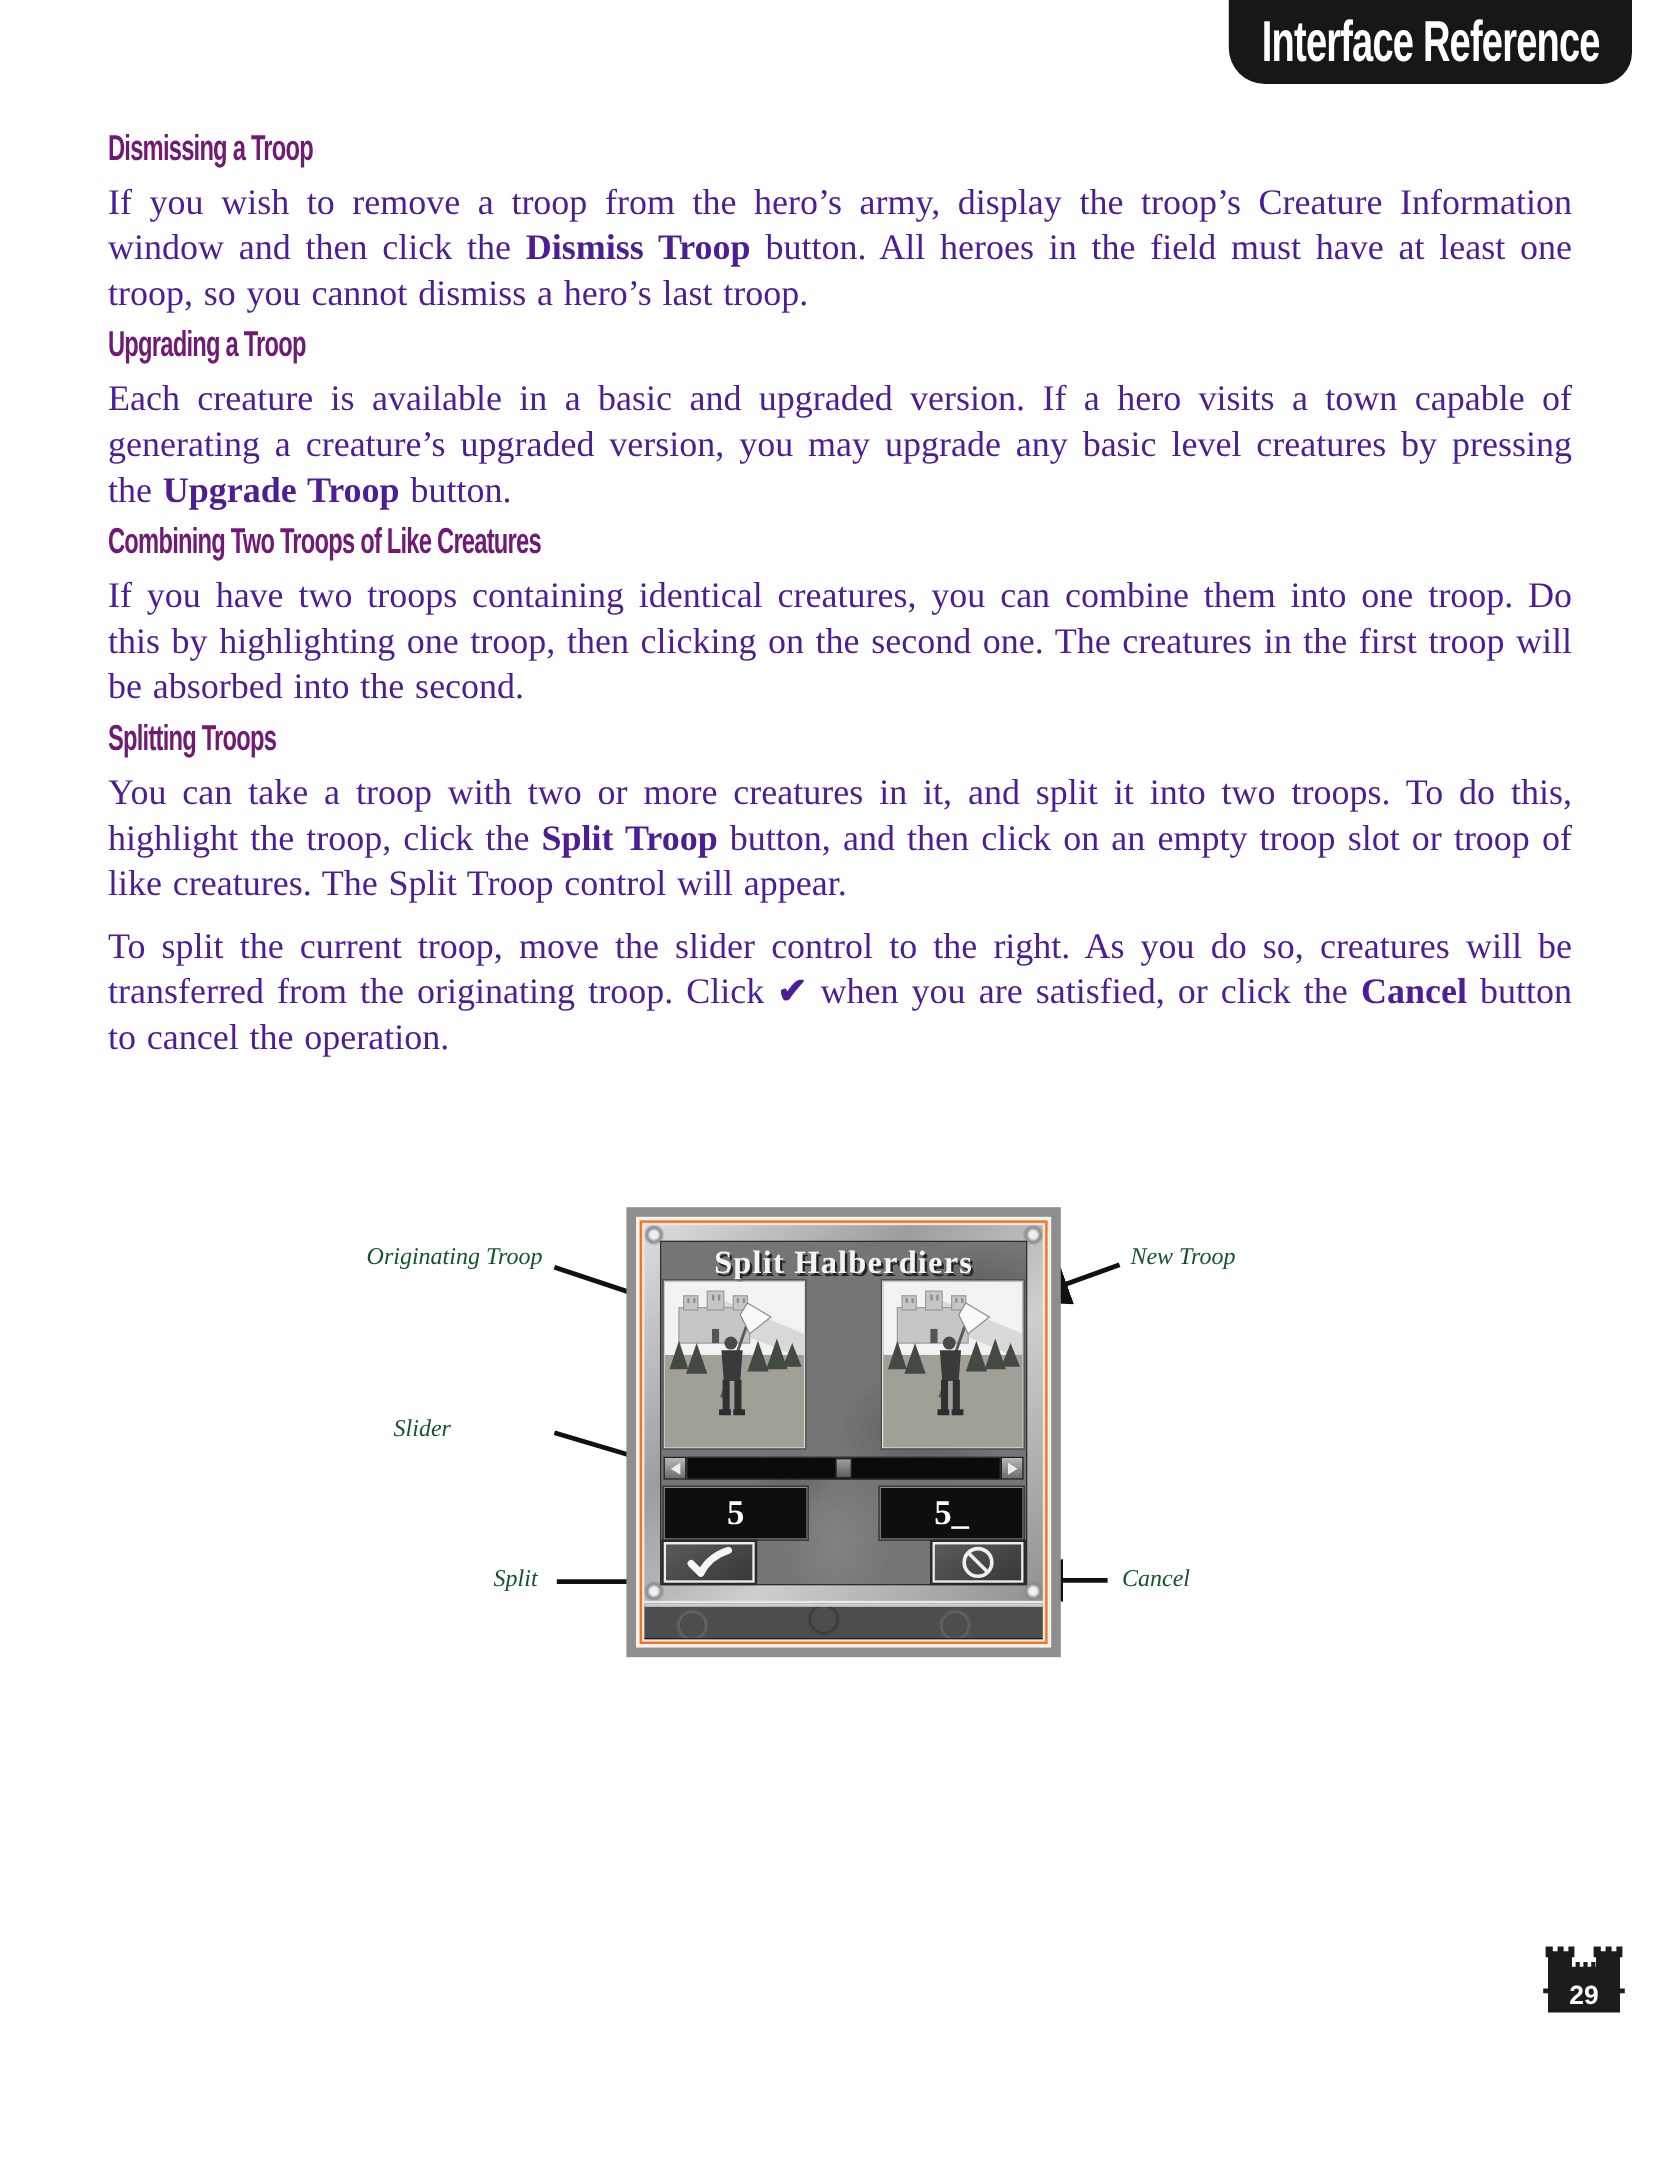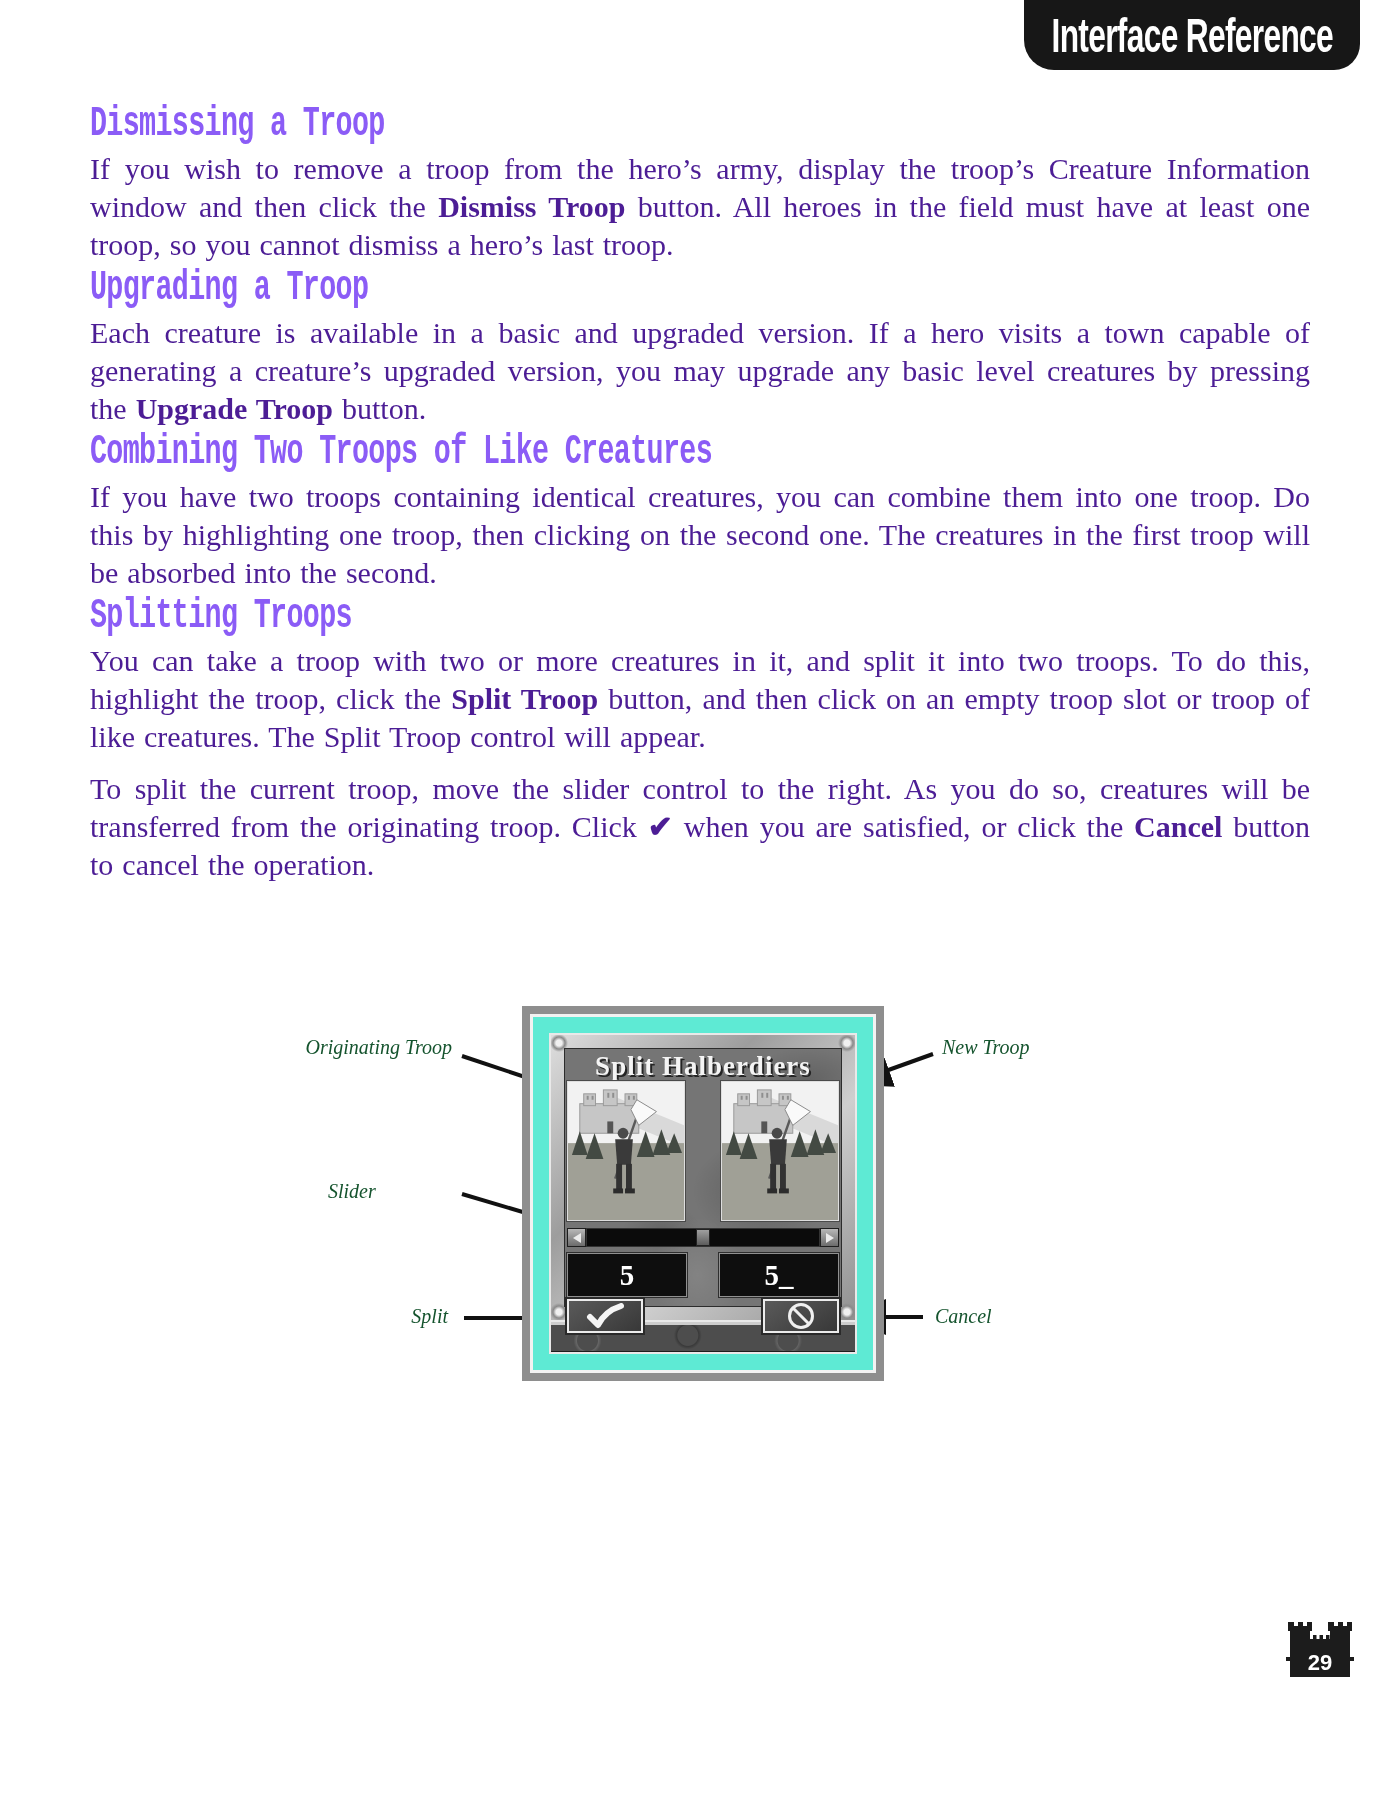--- a/index.html
+++ b/index.html
@@ -14,21 +14,21 @@
     background:#171717; border-radius:0 0 26px 30px;
     display:flex; align-items:center; justify-content:center;
   }
   .banner-text {
     color:#ffffff; font-family:"Liberation Sans", sans-serif; font-weight:bold;
     font-size:48px; white-space:nowrap; transform:scaleX(0.66); letter-spacing:-1px;
   }
 
   
   .content { position:absolute; left:90px; top:102px; width:1220px; }
-  h2 { margin:0 0 4px 0; font-family:Liberation Mono, monospace; font-size:43px; line-height:44px; color:#8b5cf6; }
+  h2 { margin:0 0 4px 0; font-family:Liberation Sans, sans-serif; font-size:30px; line-height:44px; color:#701a75; }
   h2 .hd { display:inline-block; transform:scaleX(0.66); transform-origin:0 50%; font-weight:bold; letter-spacing:-1px; white-space:nowrap; }
   .content p {
     margin:0; font-size:30px; line-height:38px; text-align:justify;
     color:#4c1d95; word-spacing:1.5px;
   }
   .section { margin:0 0 2px 0; }
   .p-gap { margin-top:14px !important; }
   .check-glyph { font-weight:bold; }
 
   
@@ -37,21 +37,21 @@
   .fig-label { position:absolute; font-style:italic; font-size:20px; color:#14532d; white-space:nowrap; }
   .lbl-orig   { top:150px; left:170px; width:192px; text-align:right; }
   .lbl-new    { top:150px; left:852px; }
   .lbl-slider { top:294px; left:238px; width:120px; text-align:left; }
   .lbl-split  { top:419px; left:238px; width:120px; text-align:right; }
   .lbl-cancel { top:419px; left:845px; }
 
   
   .dialog  { position:absolute; left:432px; top:120px; width:362px; height:375px; background:#8e8e8e; padding:8px; box-sizing:border-box; }
   .d-white { background:#f2f2f2; padding:3px; height:100%; box-sizing:border-box; }
-  .d-black { background:#5eead4; padding:16px; height:100%; box-sizing:border-box; }
+  .d-black { background:#f97316; padding:2px; height:100%; box-sizing:border-box; }
   .d-white2{ background:#e9e9e9; padding:2px; height:100%; box-sizing:border-box; display:flex; flex-direction:column; }
   .ornate {
     flex:1; padding:13px; box-sizing:border-box; position:relative;
     background:
       radial-gradient(circle 9px at 8px 8px, #f0f0f0 3px, #8a8a8a 6px, transparent 9px),
       radial-gradient(circle 9px at calc(100% - 8px) 8px, #f0f0f0 3px, #8a8a8a 6px, transparent 9px),
       radial-gradient(circle 9px at 8px calc(100% - 8px), #f0f0f0 3px, #8a8a8a 6px, transparent 9px),
       radial-gradient(circle 9px at calc(100% - 8px) calc(100% - 8px), #f0f0f0 3px, #8a8a8a 6px, transparent 9px),
       linear-gradient(135deg,#dedede,#9d9d9d 35%,#cfcfcf 62%,#909090);
   }

